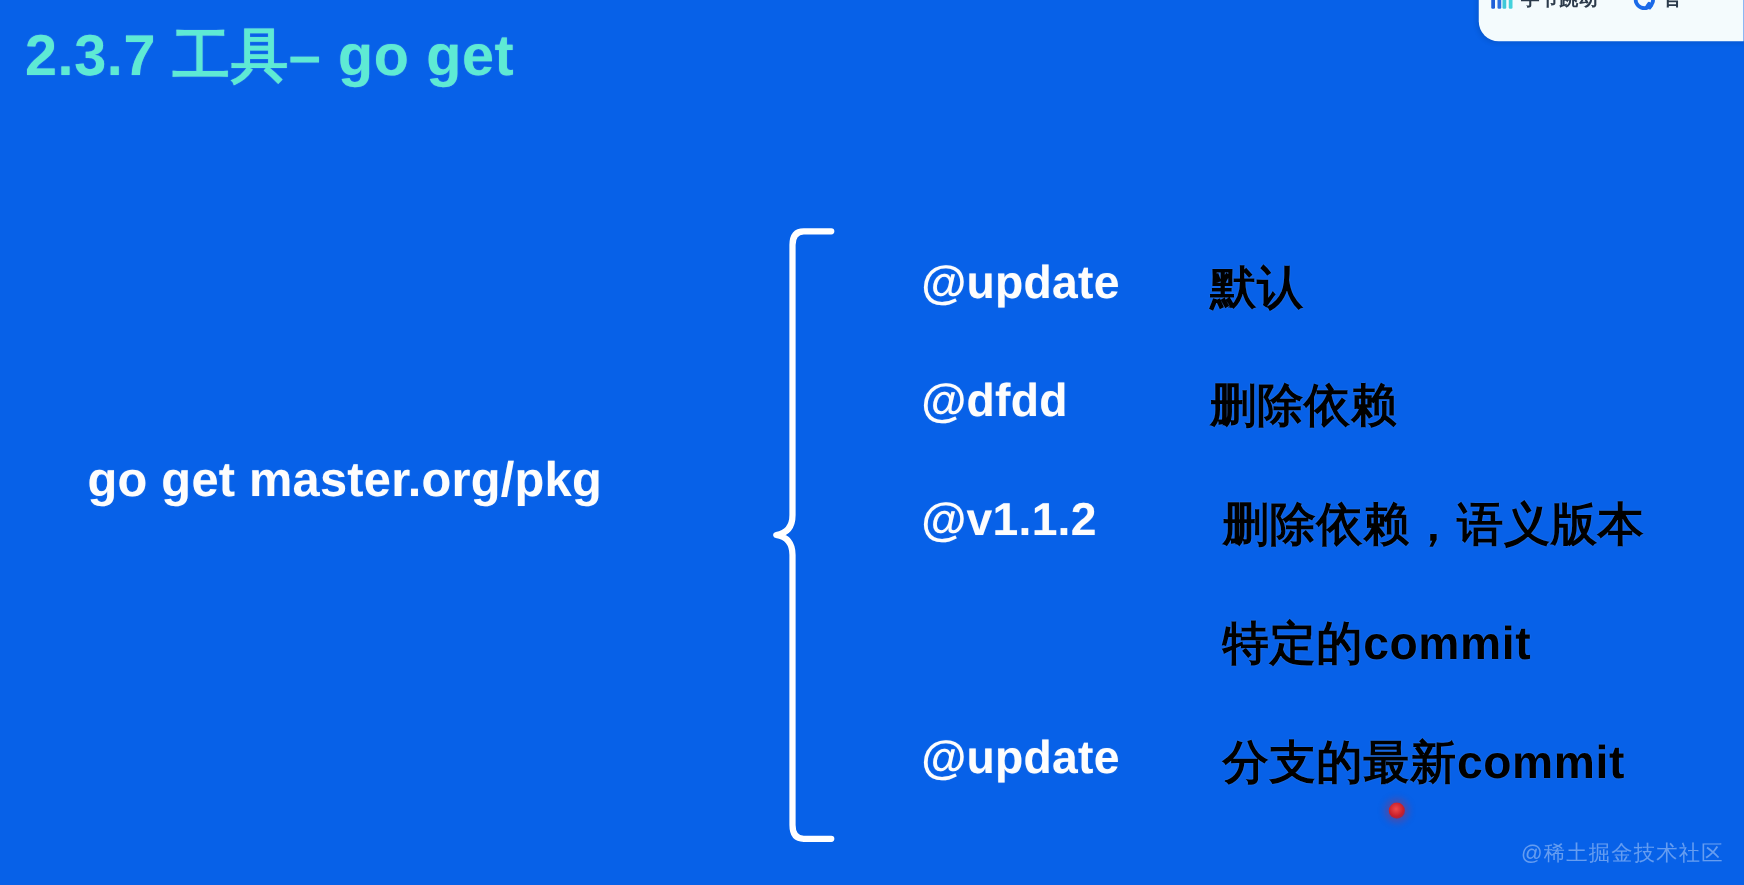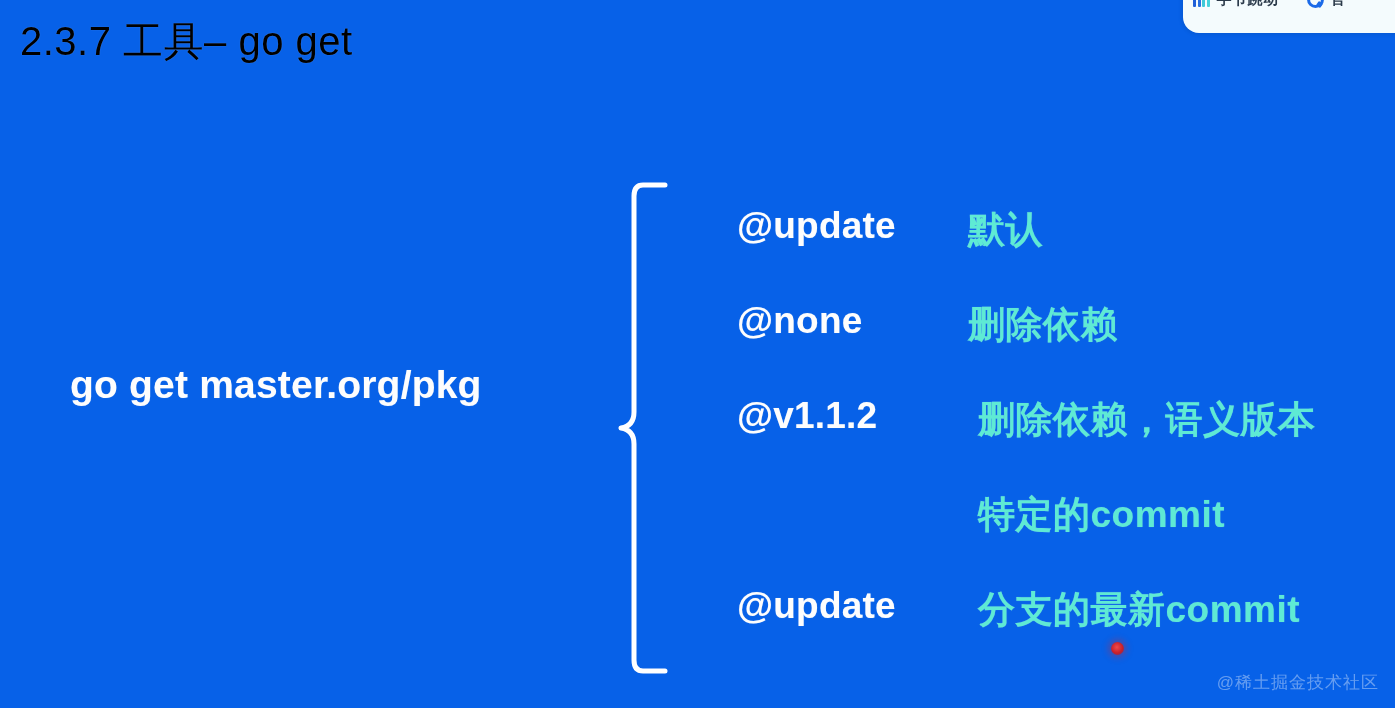--- a/index.html
+++ b/index.html
@@ -22,24 +22,24 @@
     background: #0761e8;
     color: #ffffff;
     overflow: hidden;
   }
 
   
   #slide-title {
     position: absolute;
     left: 20px;
     top: 18px;
-    font-size: 40px;
-    font-weight: 400;
+    font-size: 46px;
+    font-weight: 700;
     letter-spacing: 0.5px;
-    color: #000000;
+    color: #5eead4;
     white-space: nowrap;
     line-height: 1.15;
     text-shadow: 0 0 1px rgba(255,255,255,0.35);
   }
 
   
   #command-text {
     position: absolute;
     left: 70px;
     top: 363px;
@@ -82,21 +82,21 @@
     color: #fdfdfd;
     letter-spacing: 0.2px;
     text-shadow: 0 0 1px rgba(255,255,255,0.3);
   }
   .suffix-desc {
     position: absolute;
     left: 231px;
     top: 0;
     font-size: 37px;
     font-weight: 700;
-    color: #5eead4;
+    color: #000000;
     letter-spacing: 0.5px;
     text-shadow: 0 0 1px rgba(255,255,255,0.3);
   }
   .suffix-row.indented .suffix-desc {
     left: 241px;
   }
 
   
   #pointer-dot {
     position: absolute;
@@ -218,21 +218,21 @@
   </svg>
 
   <div id="suffix-list">
 
     <div class="suffix-row">
       <span class="suffix-key">@update</span>
       <span class="suffix-desc">默认</span>
     </div>
 
     <div class="suffix-row">
-      <span class="suffix-key">@none</span>
+      <span class="suffix-key">@dfdd</span>
       <span class="suffix-desc">删除依赖</span>
     </div>
 
     <div class="suffix-row indented">
       <span class="suffix-key">@v1.1.2</span>
       <span class="suffix-desc">删除依赖，语义版本</span>
     </div>
 
     <div class="suffix-row indented">
       <span class="suffix-desc">特定的commit</span>

